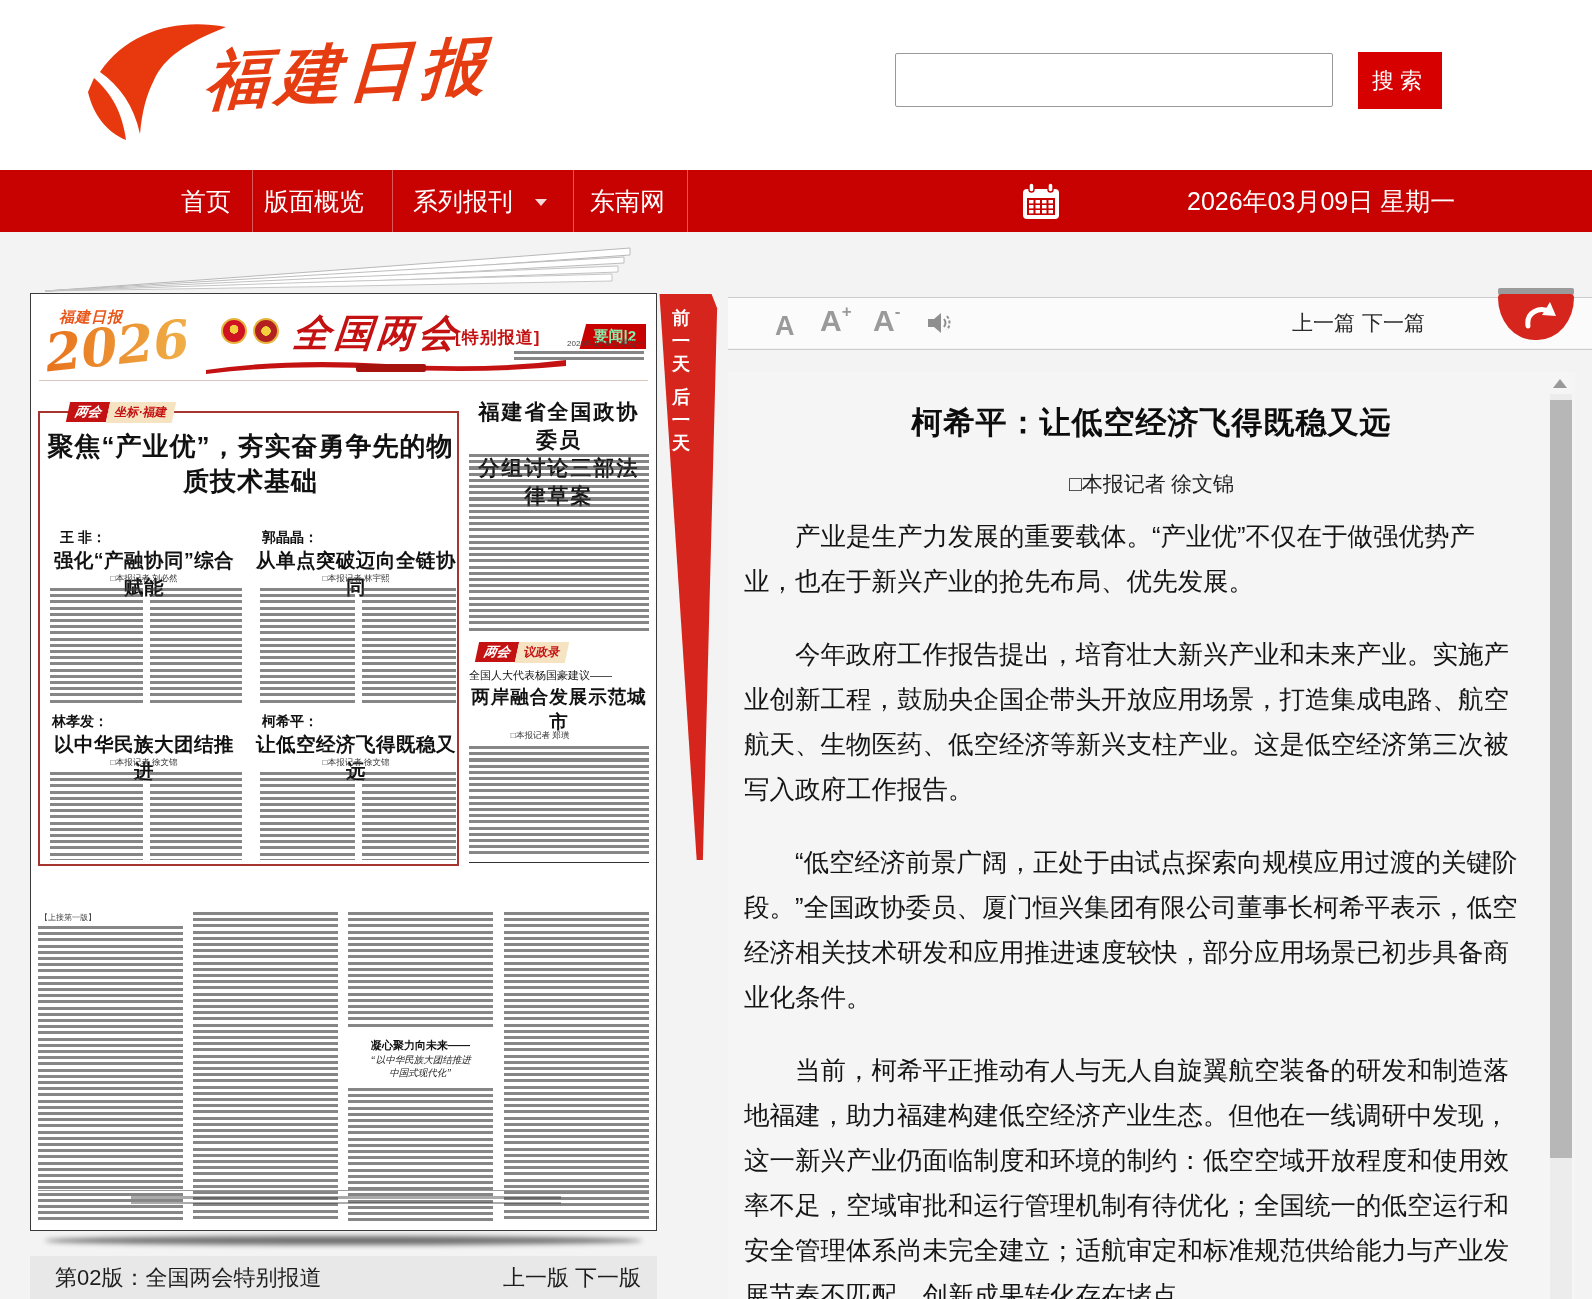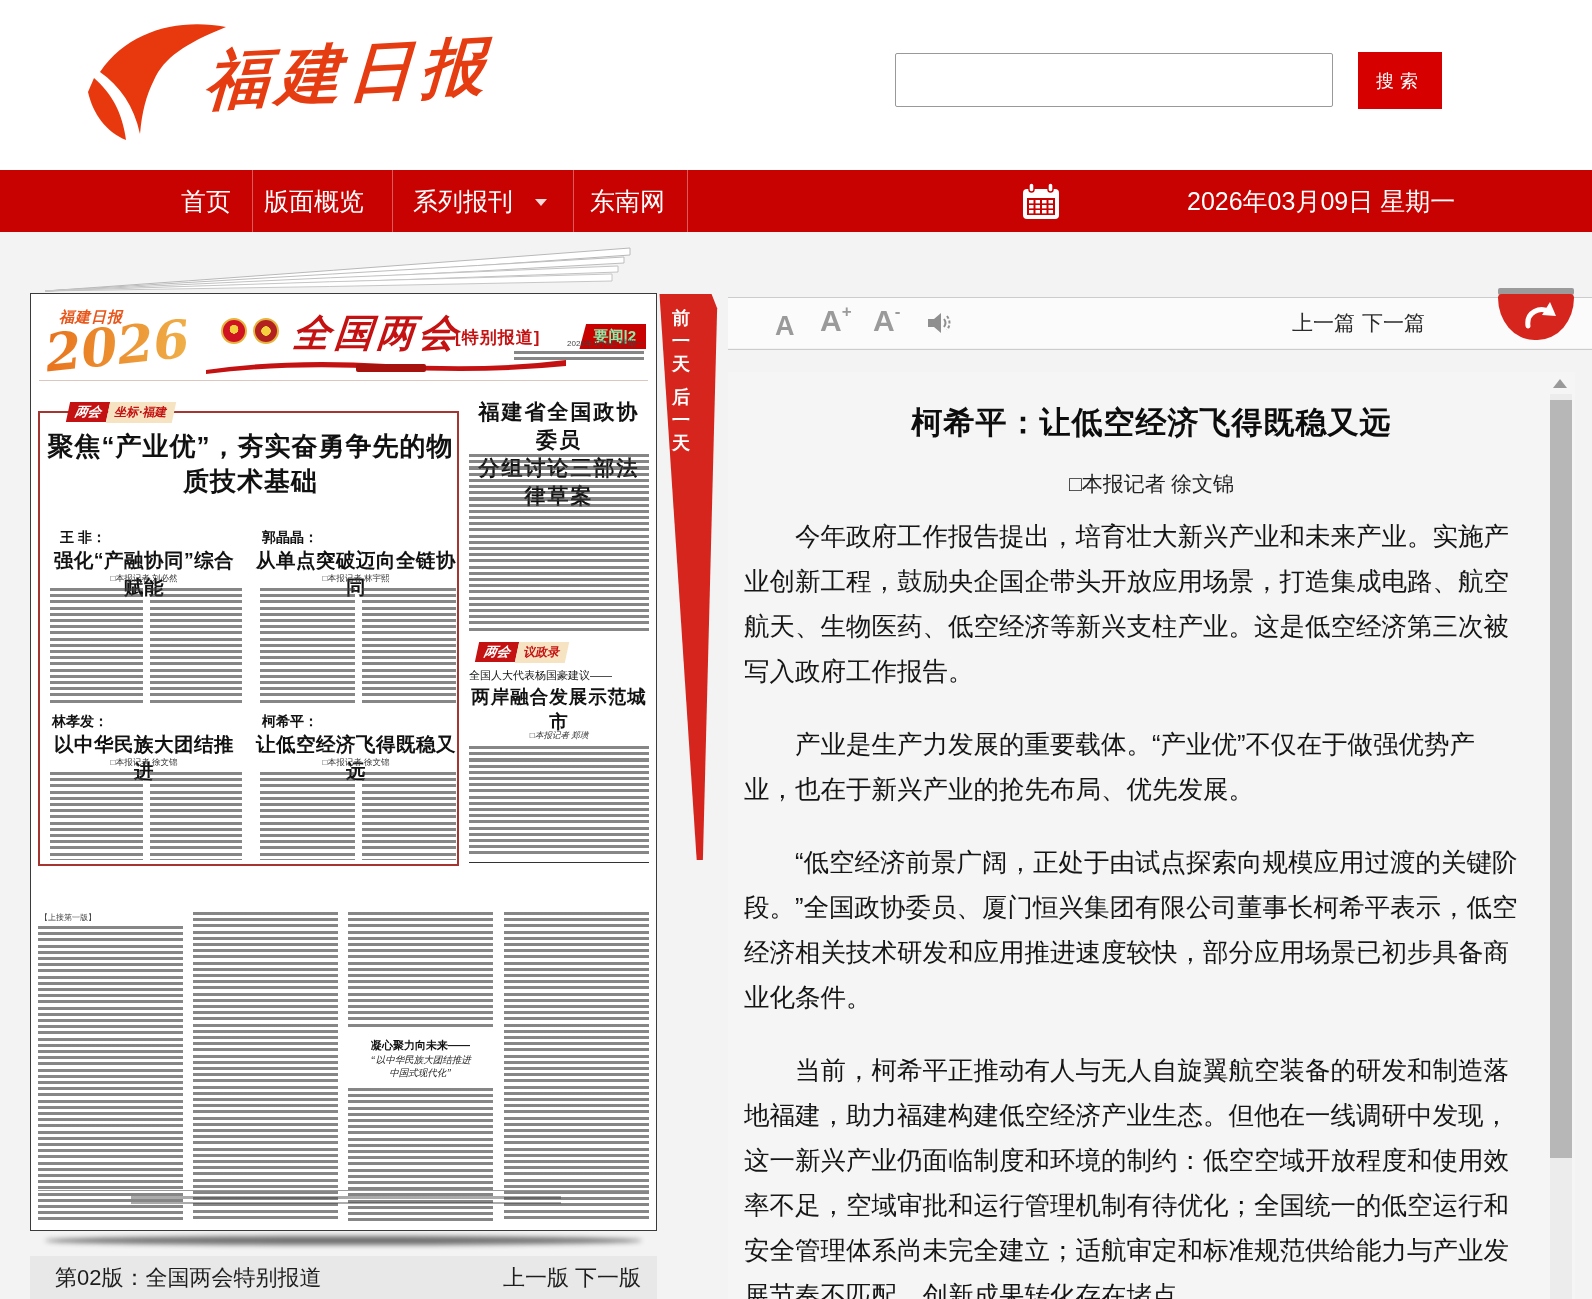--- a/index.html
+++ b/index.html
@@ -8,21 +8,21 @@
   .abs{position:absolute;}
 
   
   .header{left:0;top:0;width:1592px;height:170px;background:#fff;}
   .logo-script{left:205px;top:30px;font-family:"DejaVu Serif","Liberation Serif",serif;
      font-weight:bold;font-style:italic;font-size:64px;color:#e63c11;letter-spacing:8px;
      transform:rotate(-3deg) skewX(-6deg);}
   .search-input{left:895px;top:53px;width:438px;height:54px;background:#fff;border:1px solid #999;
      border-radius:2px;font-size:20px;padding:0 10px;box-sizing:border-box;}
   .search-btn{left:1358px;top:52px;width:84px;height:57px;background:#d60000;color:#fff;border:none;
-     font-size:18px;letter-spacing:6px;cursor:pointer;}
+     font-size:22px;letter-spacing:6px;cursor:pointer;}
 
   
   .nav{left:0;top:170px;width:1592px;height:62px;background:#c80101;}
   .nav-item{position:absolute;top:0;height:62px;line-height:62px;color:#fff;font-size:25px;cursor:pointer;}
   .nav-sep{position:absolute;top:0;width:1px;height:62px;background:rgba(255,255,255,.35);}
   .caret{position:absolute;width:0;height:0;border-left:6px solid transparent;border-right:6px solid transparent;
      border-top:7px solid #fff;opacity:.85;}
   .nav-date{position:absolute;top:0;height:62px;line-height:62px;color:#fff;font-size:25px;}
 
   
@@ -228,21 +228,21 @@
       <div>分组讨论三部法律草案</div>
     </div>
     <div class="t tnoise" style="left:438px;top:160px;width:180px;height:180px;"></div>
     <div class="t" style="left:446px;top:348px;">
       <span class="badge">两会</span><span class="badge-r">议政录</span>
     </div>
     <div class="t" style="left:438px;top:374px;width:180px;font-size:11px;color:#111;">全国人大代表杨国豪建议——</div>
     <div class="t prop-head" style="left:434px;top:390px;width:188px;">
       <div>两岸融合发展示范城市</div>
     </div>
-    <div class="t sub-byline" style="left:438px;top:436px;width:180px;font-style:italic;">□本报记者 郑璜</div>
+    <div class="t sub-byline" style="left:419px;top:436px;width:180px;">□本报记者 郑璜</div>
     <div class="t tnoise" style="left:438px;top:452px;width:180px;height:112px;"></div>
     <div class="t" style="left:438px;top:568px;width:180px;height:1px;background:#333;"></div>
 
     <div class="t" style="left:7px;top:578px;width:611px;height:310px;margin-top:40px;">
       <div class="t tiny" style="left:2px;top:0;">【上接第一版】</div>
       <div class="t tnoise" style="left:0;top:14px;width:145px;height:296px;"></div>
       <div class="t tnoise" style="left:155px;top:0;width:145px;height:310px;"></div>
       <div class="t tnoise" style="left:310px;top:0;width:145px;height:118px;"></div>
       <div class="t mini-head" style="left:310px;top:126px;width:145px;">凝心聚力向未来——</div>
       <div class="t mini-quote" style="left:310px;top:142px;width:145px;">
@@ -297,22 +297,22 @@
         <path d="M30 32 C28 18 42 12 52 18" stroke="#fff" stroke-width="5" fill="none" stroke-linecap="round"></path>
         <polygon points="52,8 58,22 44,21" fill="#fff"></polygon>
       </svg>
     </div>
   </div>
 
   <div class="abs content">
     <h1 class="a-title">柯希平：让低空经济飞得既稳又远</h1>
     <div class="a-byline">□本报记者 徐文锦</div>
     <div class="a-body">
+      <p>产业是生产力发展的重要载体。“产业优”不仅在于做强优势产业，也在于新兴产业的抢先布局、优先发展。</p>
       <p>今年政府工作报告提出，培育壮大新兴产业和未来产业。实施产业创新工程，鼓励央企国企带头开放应用场景，打造集成电路、航空航天、生物医药、低空经济等新兴支柱产业。这是低空经济第三次被写入政府工作报告。</p>
-      <p>产业是生产力发展的重要载体。“产业优”不仅在于做强优势产业，也在于新兴产业的抢先布局、优先发展。</p>
       <p>“低空经济前景广阔，正处于由试点探索向规模应用过渡的关键阶段。”全国政协委员、厦门恒兴集团有限公司董事长柯希平表示，低空经济相关技术研发和应用推进速度较快，部分应用场景已初步具备商业化条件。</p>
       <p>当前，柯希平正推动有人与无人自旋翼航空装备的研发和制造落地福建，助力福建构建低空经济产业生态。但他在一线调研中发现，这一新兴产业仍面临制度和环境的制约：低空空域开放程度和使用效率不足，空域审批和运行管理机制有待优化；全国统一的低空运行和安全管理体系尚未完全建立；适航审定和标准规范供给能力与产业发展节奏不匹配，创新成果转化存在堵点。</p>
 
     </div>
     <div class="scroll-up"></div>
     <div class="scroll-track"></div>
     <div class="scroll-thumb"></div>
   </div>
 
 </div>

